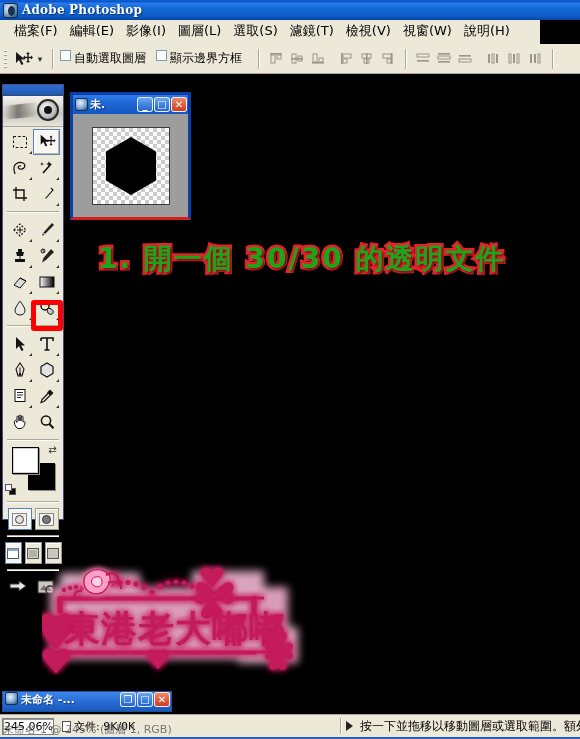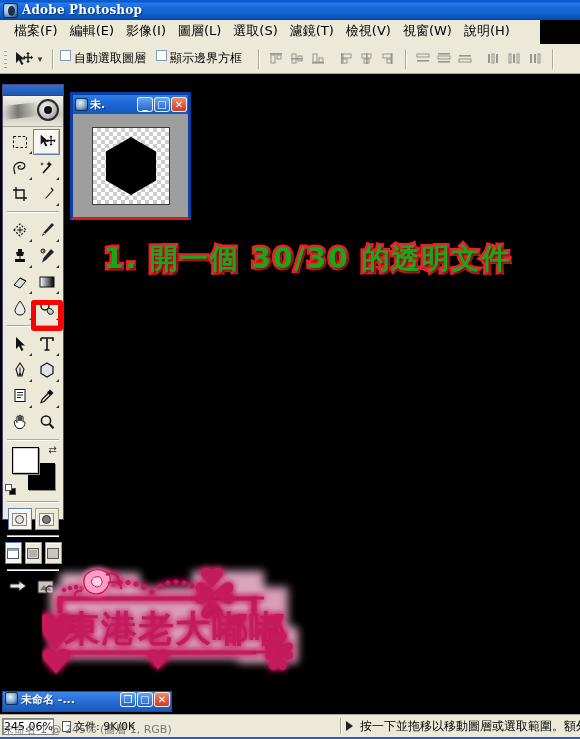--- a/index.html
+++ b/index.html
@@ -370,21 +370,20 @@
   
   .annot-line {
     position: absolute;
     white-space: nowrap;
     font-family: "DejaVu Sans", "Liberation Sans", sans-serif;
     font-weight: bold;
     letter-spacing: 2px;
   }
   .annot-line .inner {
     display: inline-block;
-    margin-left: 6px;
   }
   #annot-1 { left: 98px; top: 240px; font-size: 28px; }
   #annot-2 { left: 98px; top: 292px; font-size: 28px; }
   #annot-3 { left: 98px; top: 344px; font-size: 28px; }
   .st-green {
     color: #17a81a;
     -webkit-text-stroke: 5px #e8202a;
     paint-order: stroke fill;
     text-shadow:
       0 0 0 #e8202a,

